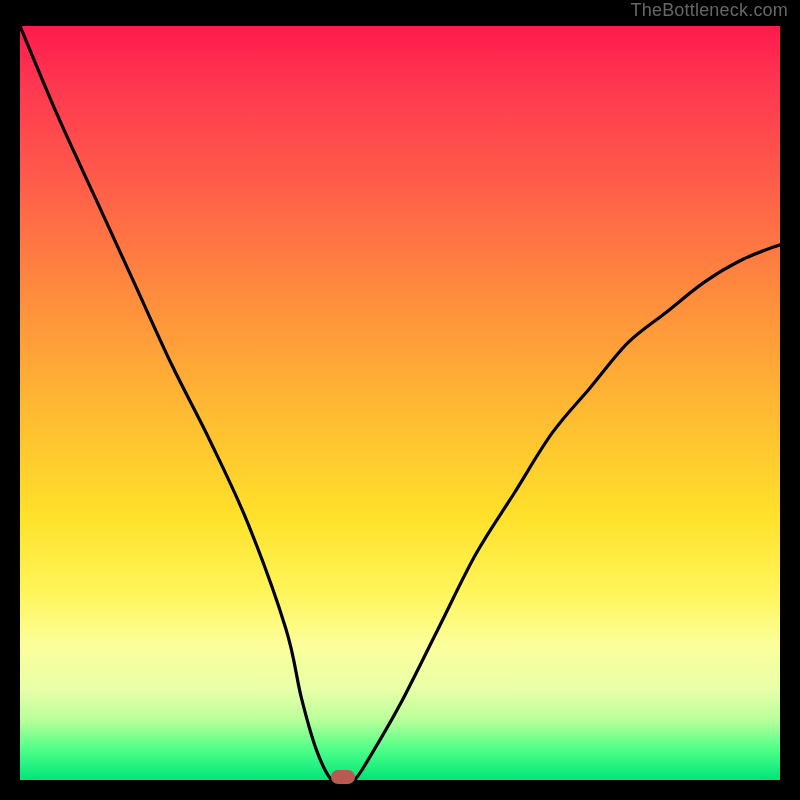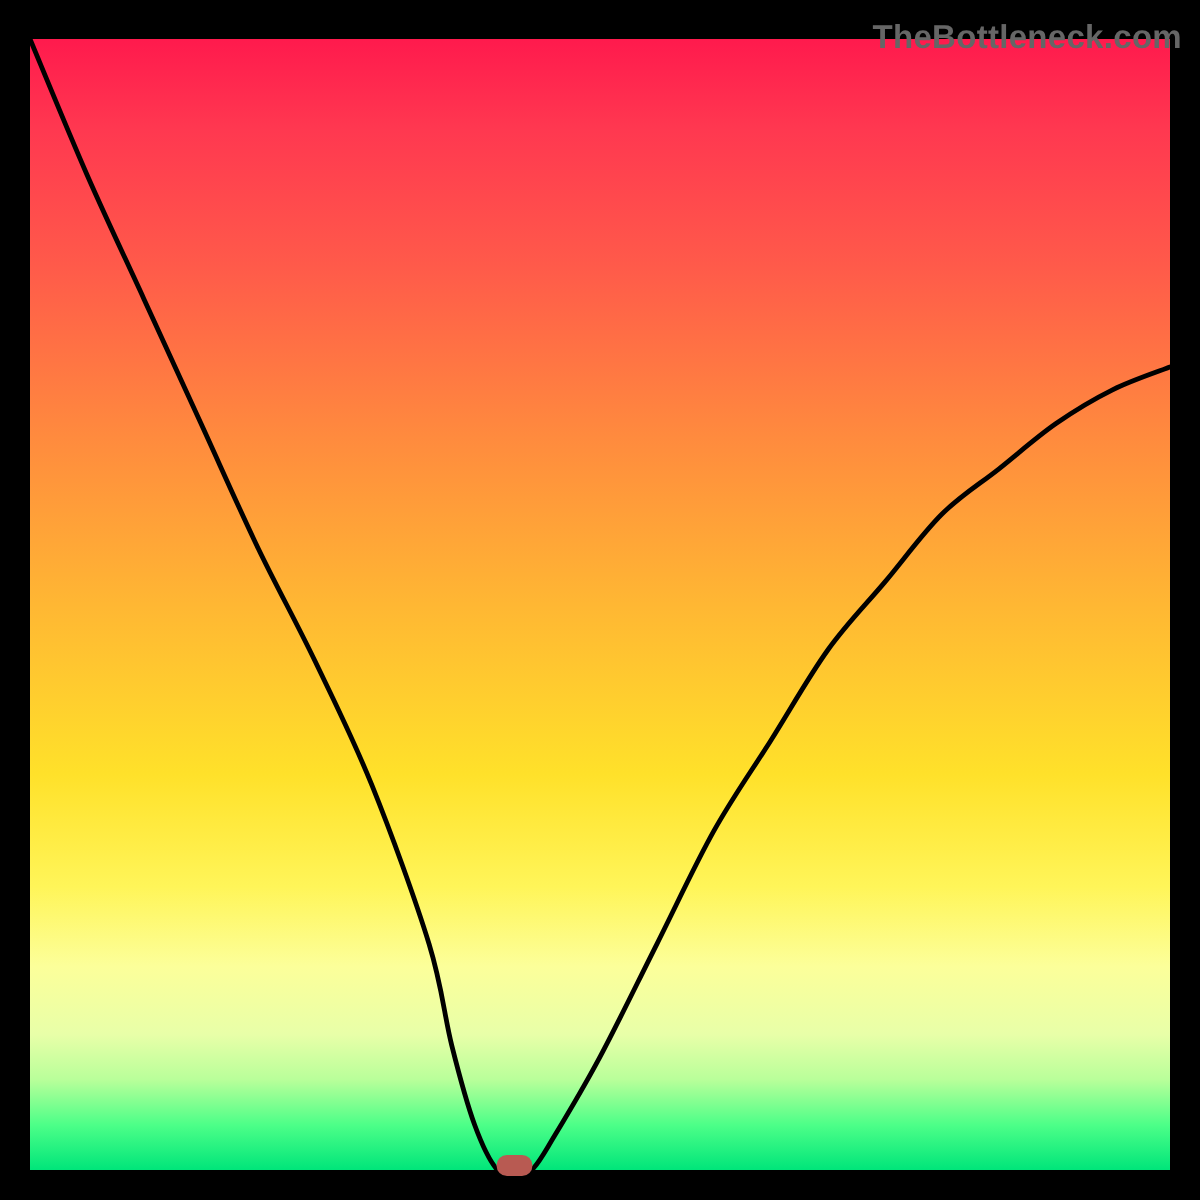--- a/index.html
+++ b/index.html
@@ -12,25 +12,25 @@
     overflow: hidden;
   }
   .frame {
     position: relative;
     width: 800px;
     height: 800px;
     background: #000;
   }
   .attribution {
     position: absolute;
-    top: 12px;
+    top: 0;
     right: 12px;
     color: #666;
-    font-size: 22px;
-    font-weight: 700;
+    font-size: 18px;
+    font-weight: 400;
     letter-spacing: 0.2px;
     z-index: 5;
   }
   .plot-outer {
     position: absolute;
     left: 20px;
     top: 26px;
     width: 760px;
     height: 754px;
     background: #000;

